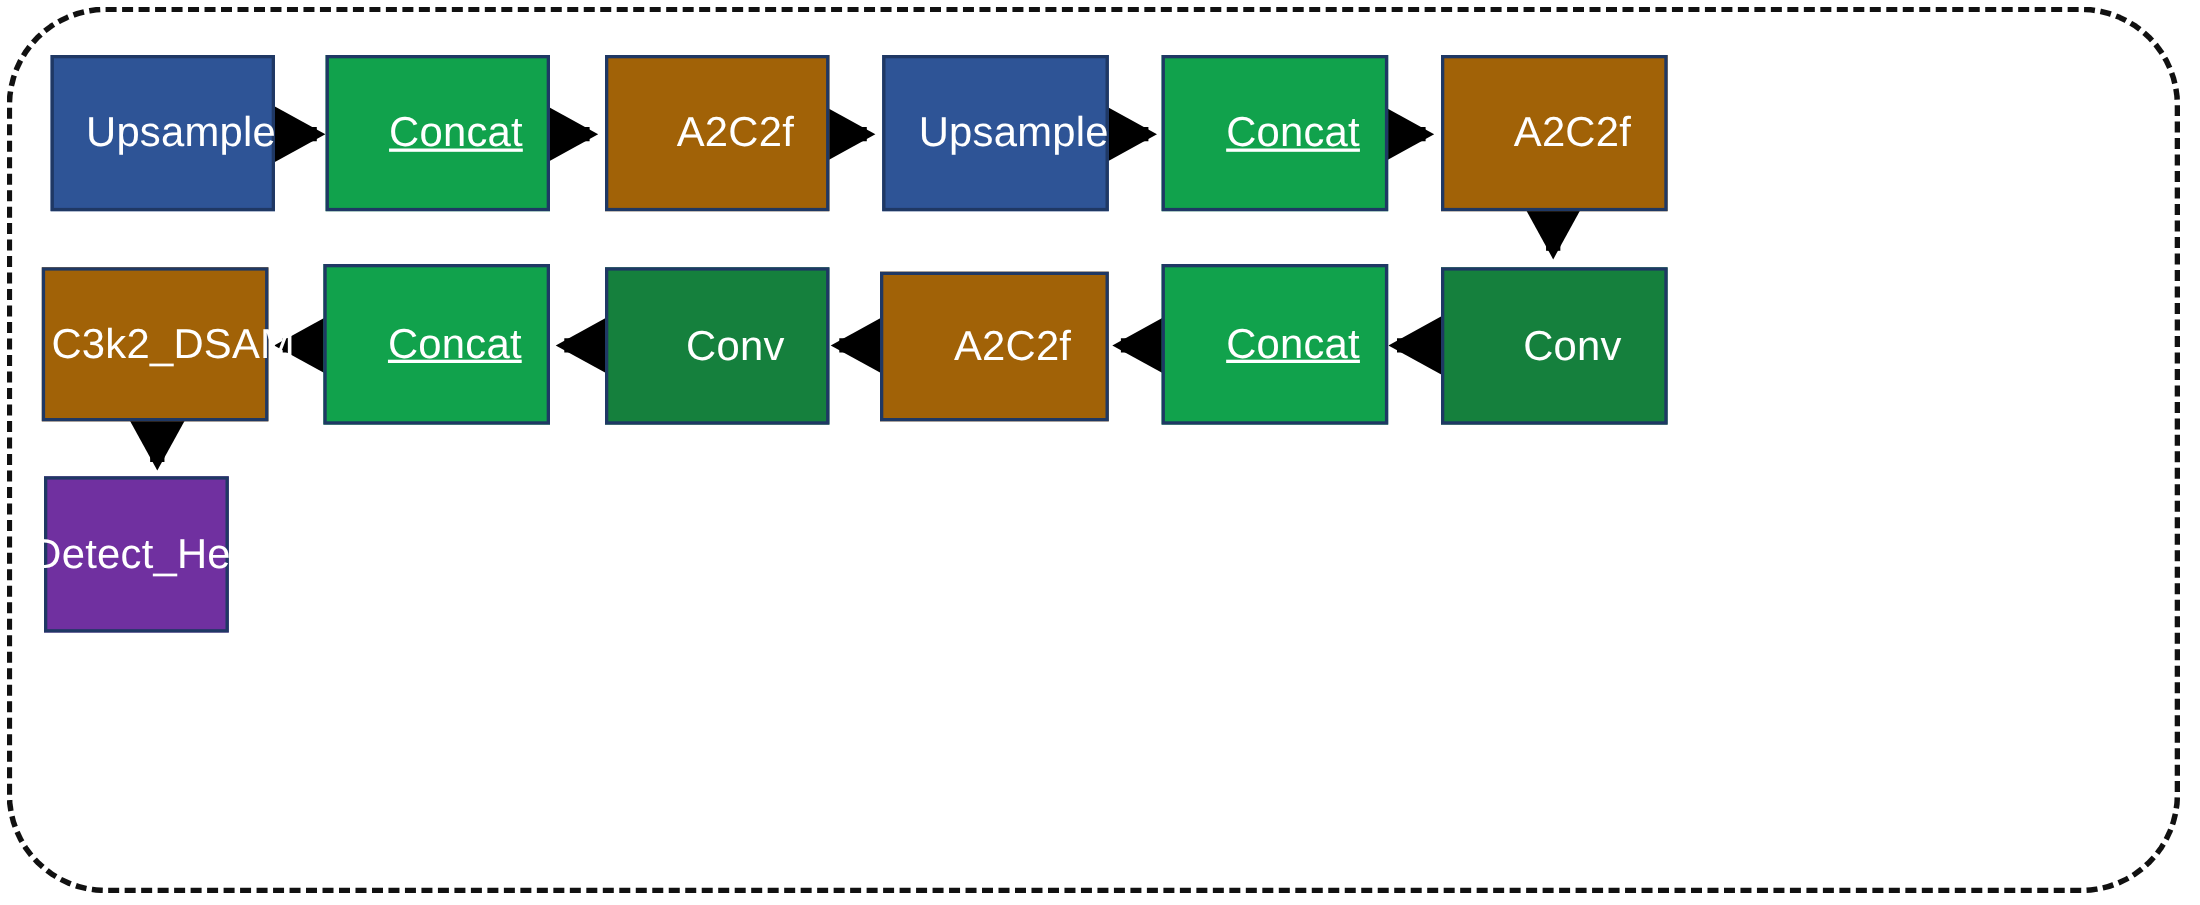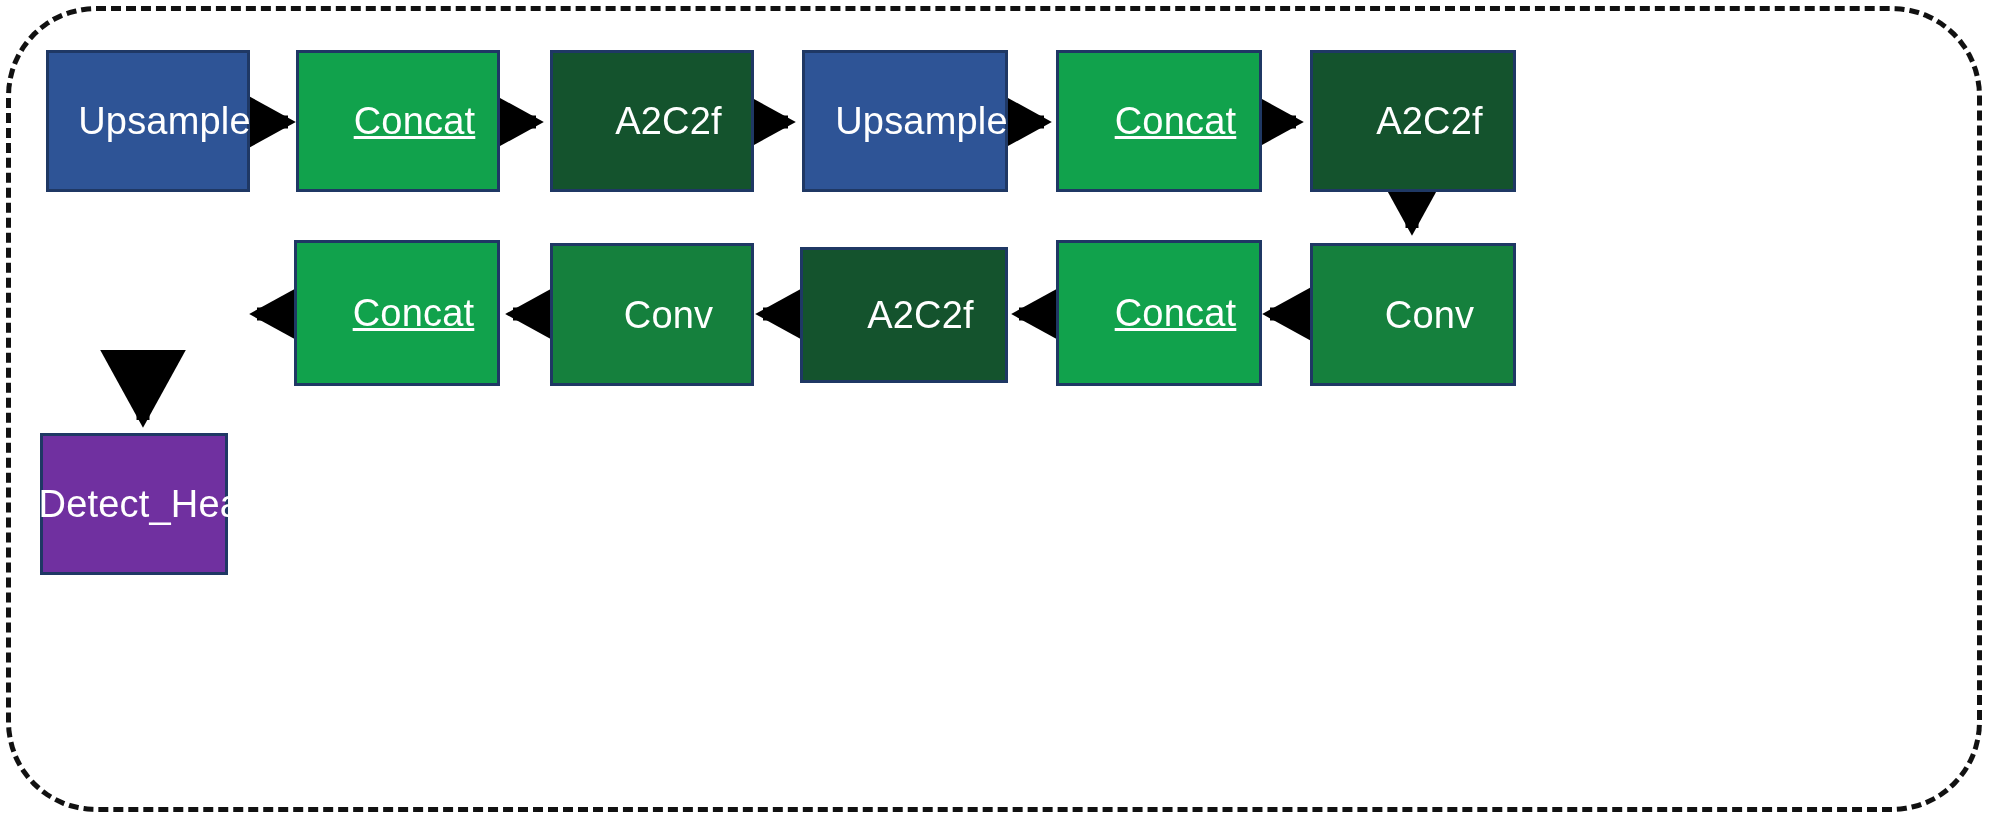--- a/index.html
+++ b/index.html
@@ -48,21 +48,21 @@
     white-space: nowrap;
     user-select: none;
     padding-left: 33px;
   }
   .node-label {
     display: block;
   }
   
   .c-darkblue  { background: #2e5496; }
   .c-green     { background: #11a24c; text-decoration: underline; }
-  .c-lightblue { background: #14532d; }
+  .c-lightblue { background: #a16207; }
   .c-gray      { background: #15803d; }
   .c-purple    { background: #7030a0; }
 
   .svg-layer {
     position: absolute;
     left: 0;
     top: 0;
     width: 2000px;
     height: 823px;
     pointer-events: none;
@@ -146,20 +146,23 @@
   </div>
 
   <div class="node c-green" style="left:1056px; top:50px; width:206px; height:142px;">
     <span class="node-label">Concat</span>
   </div>
 
   <div class="node c-lightblue" style="left:1310px; top:50px; width:206px; height:142px;">
     <span class="node-label">A2C2f</span>
   </div>
 
+  <div class="node c-lightblue" style="left:38px;  top:243px; width:206px; height:140px;">
+    <span class="node-label">C3k2_DSAM</span>
+  </div>
 
   <div class="node c-green" style="left:294px; top:240px; width:206px; height:146px;">
     <span class="node-label">Concat</span>
   </div>
 
   <div class="node c-gray" style="left:550px; top:243px; width:204px; height:143px;">
     <span class="node-label">Conv</span>
   </div>
 
   <div class="node c-lightblue" style="left:800px; top:247px; width:208px; height:136px;">
@@ -167,17 +170,17 @@
   </div>
 
   <div class="node c-green" style="left:1056px; top:240px; width:206px; height:146px;">
     <span class="node-label">Concat</span>
   </div>
 
   <div class="node c-gray" style="left:1310px; top:243px; width:206px; height:143px;">
     <span class="node-label">Conv</span>
   </div>
 
-  <div class="node c-purple" style="left:40px; top:433px; width:188px; height:142px;">
+  <div class="node c-purple" style="left:40px; top:433px; width:168px; height:142px;">
     <span class="node-label">Detect_Head</span>
   </div>
 
 </div>
 
 </body></html>

